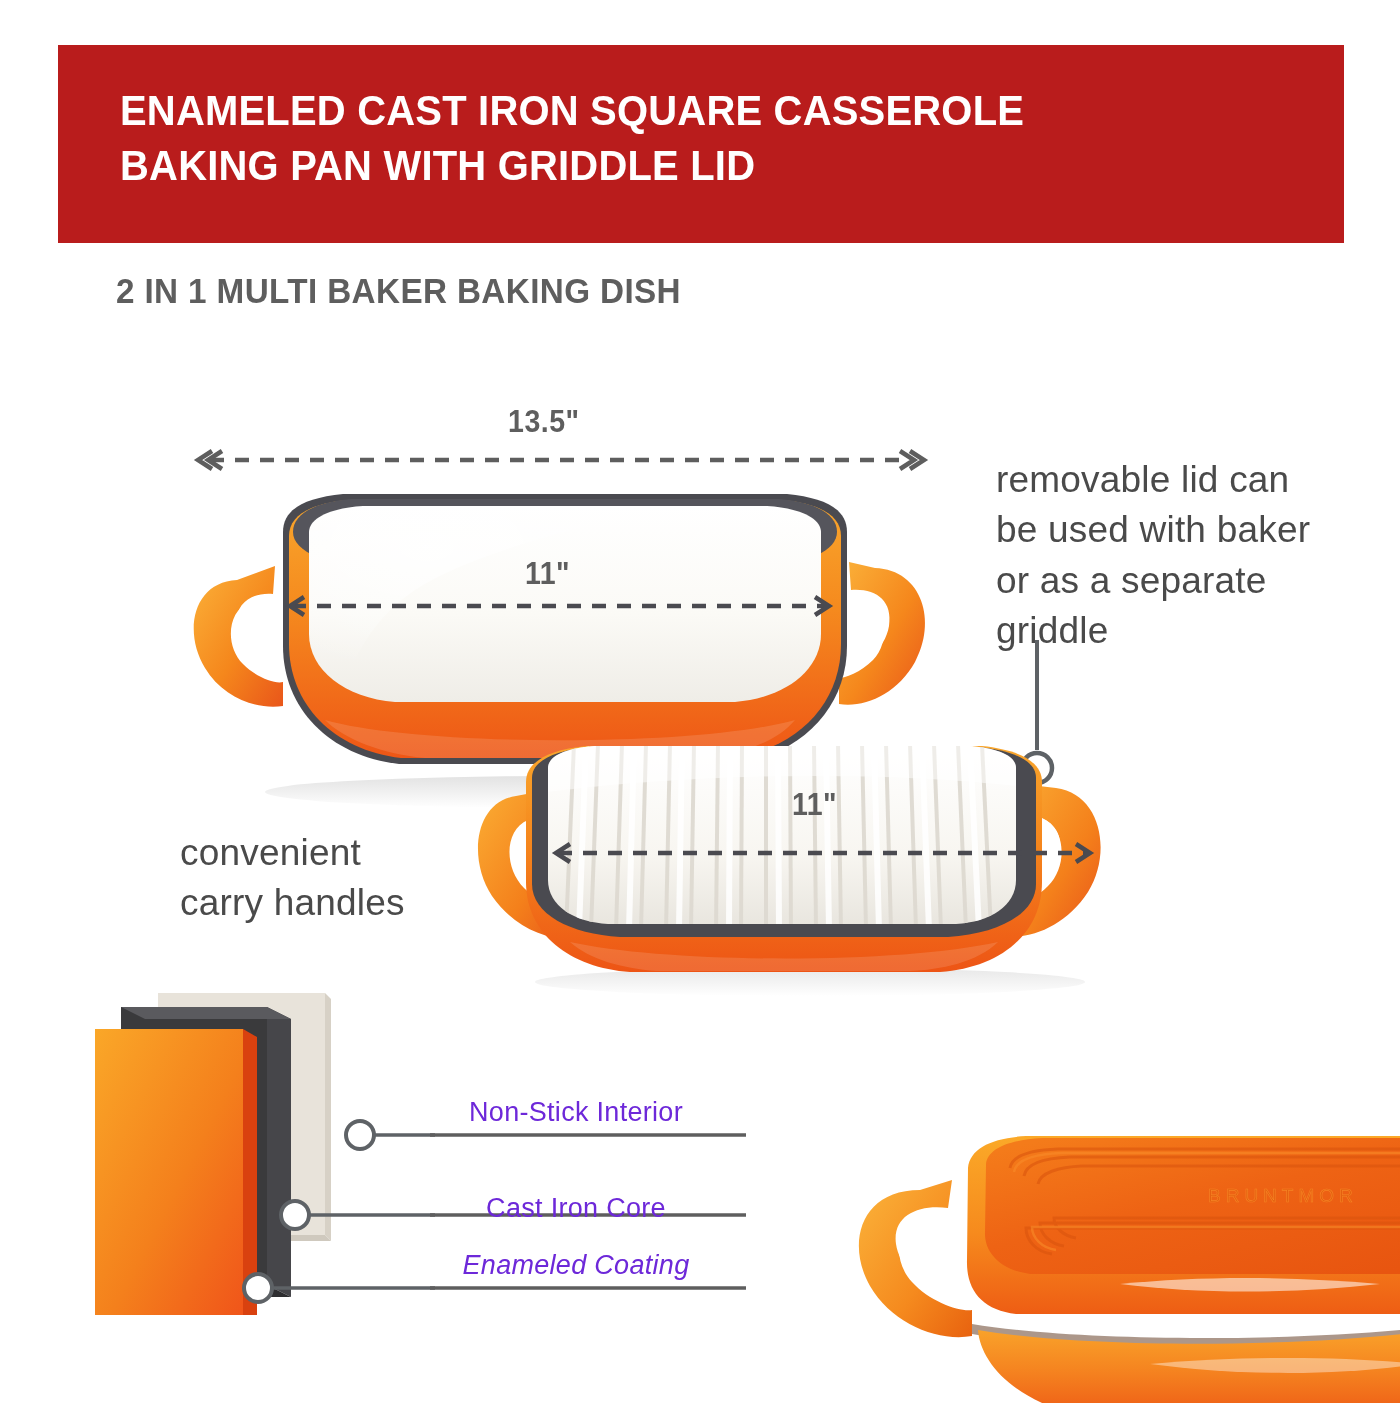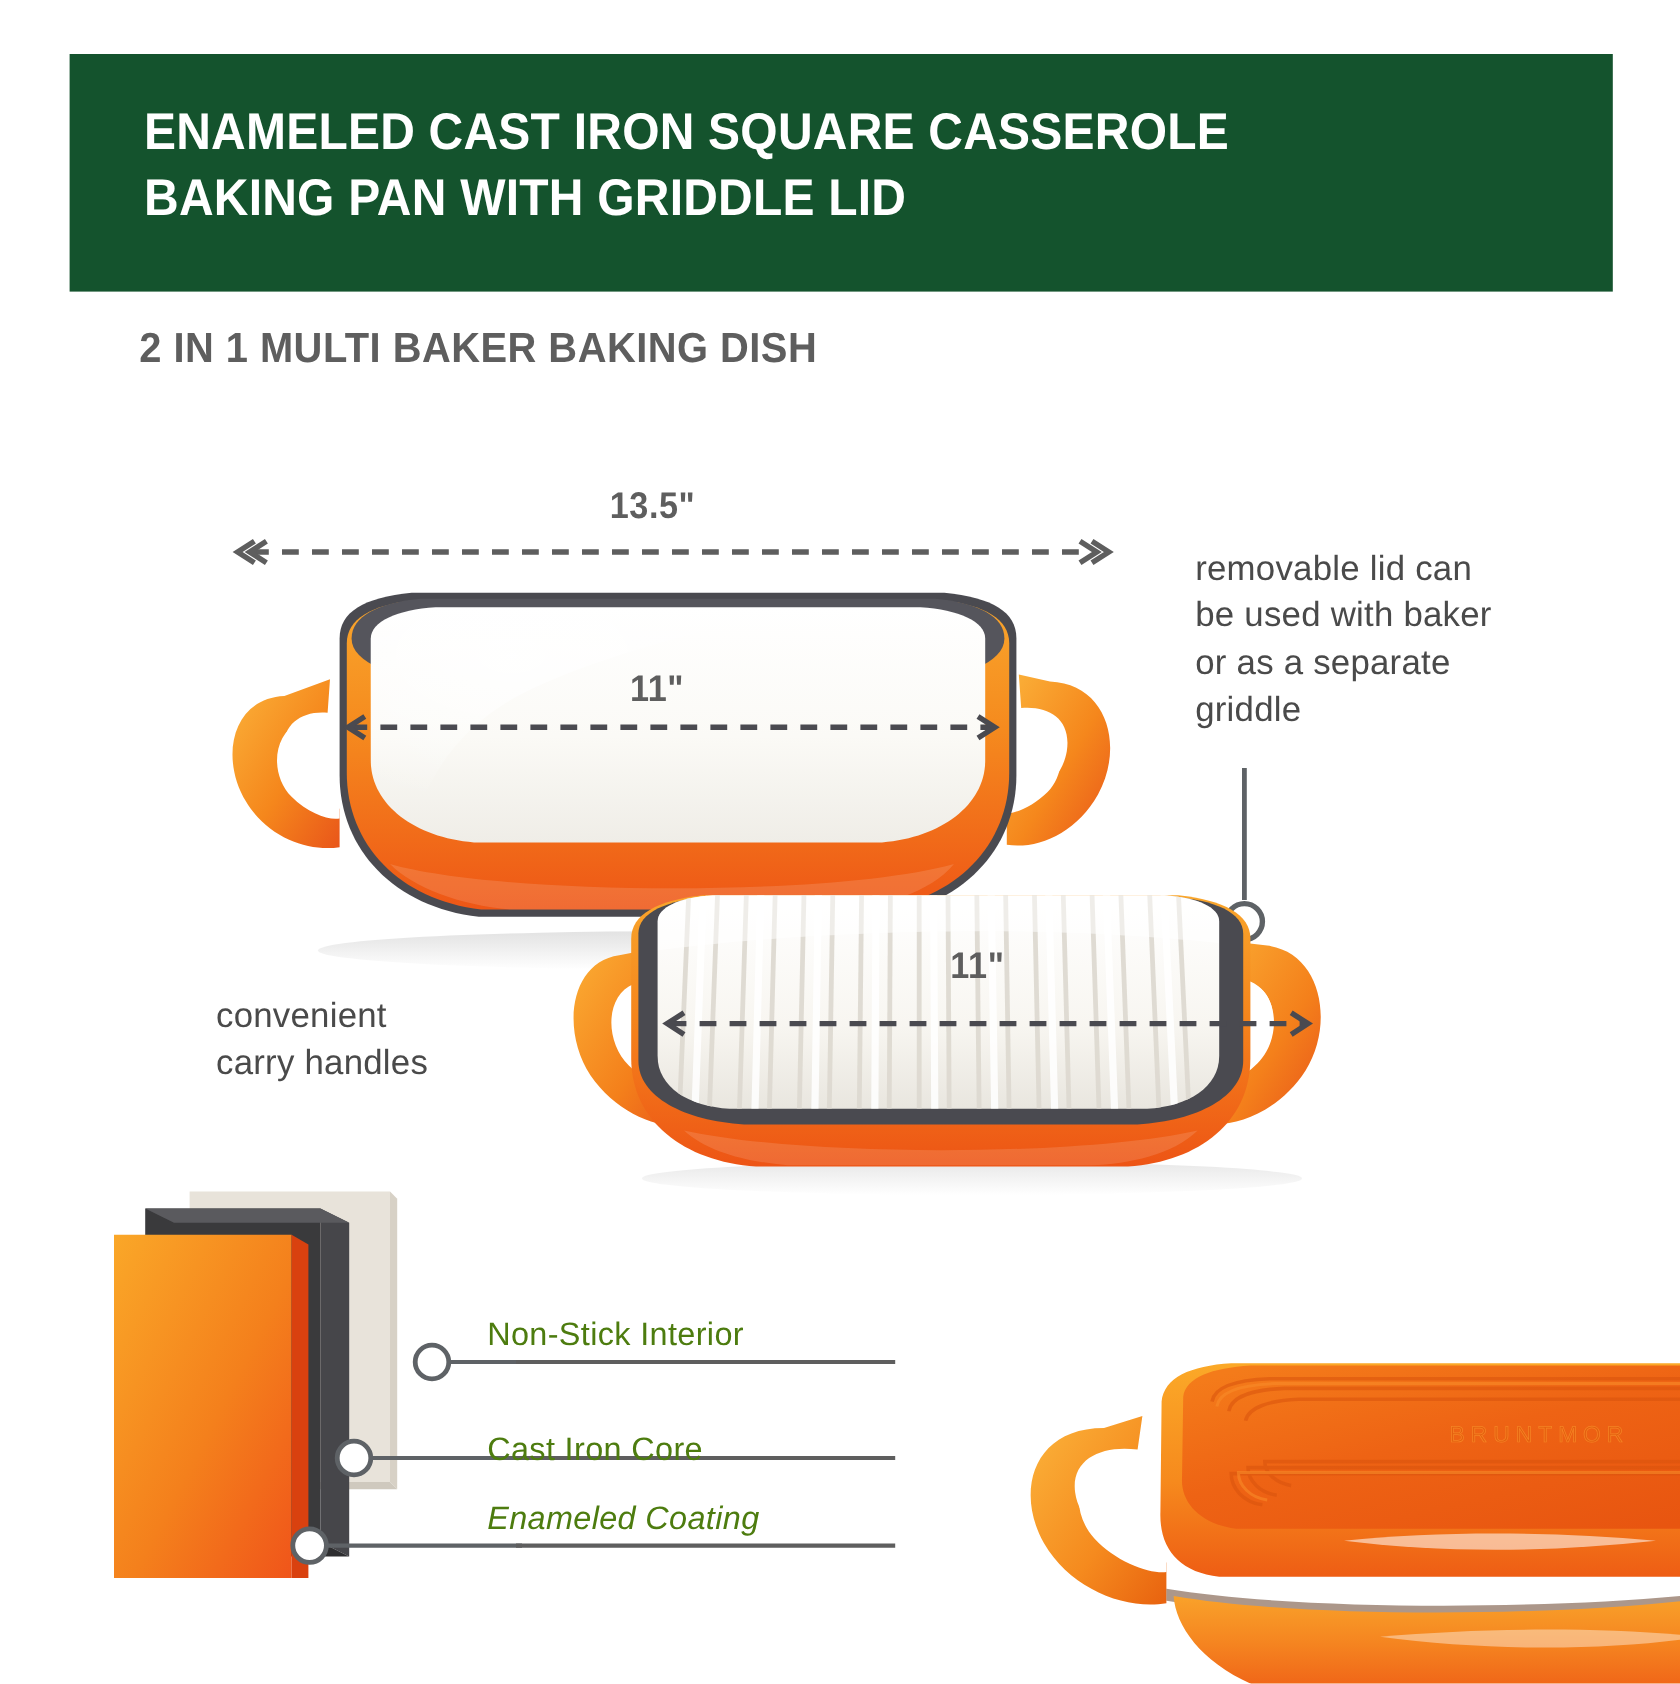--- a/index.html
+++ b/index.html
@@ -14,21 +14,21 @@
     overflow: hidden;
     font-family: "Liberation Sans", sans-serif;
     -webkit-font-smoothing: antialiased;
   }
 
   
   .banner {
     position: absolute;
     left: 58px; top: 45px;
     width: 1286px; height: 198px;
-    background: #14532d;
+    background: #b91c1c;
   }
   .banner-title {
     position: absolute;
     left: 62px; top: 38px;
     width: 1200px;
     color: #ffffff;
     font-weight: 700;
     font-size: 43px;
     line-height: 1.28;
     letter-spacing: 0.2px;
@@ -46,21 +46,21 @@
     letter-spacing: 0.4px;
     transform: scaleX(0.95);
     transform-origin: left top;
   }
 
   
   .callout {
     position: absolute;
     color: #4a4a4a;
     font-weight: 400;
-    font-size: 29px;
+    font-size: 37px;
     line-height: 1.36;
     letter-spacing: 0.2px;
     white-space: pre-line;
   }
 
   
   .dim-label {
     position: absolute;
     color: #5e5e5e;
     font-weight: 700;
@@ -72,25 +72,25 @@
   
   .measure { position: absolute; overflow: visible; }
 
   
   .art { position: absolute; }
   .art svg { display: block; overflow: visible; }
 
   
   .layer-label {
     position: absolute;
-    color: #4d7c0f;
+    color: #6d28d9;
     font-weight: 400;
     font-size: 27px;
     letter-spacing: 0.3px;
-    text-align: left;
+    text-align: center;
     white-space: nowrap;
   }
 </style>
 </head>
 <body>
 
 <div class="banner">
   <div class="banner-title">ENAMELED CAST IRON SQUARE CASSEROLE
 BAKING PAN WITH GRIDDLE LID</div>
 </div>

